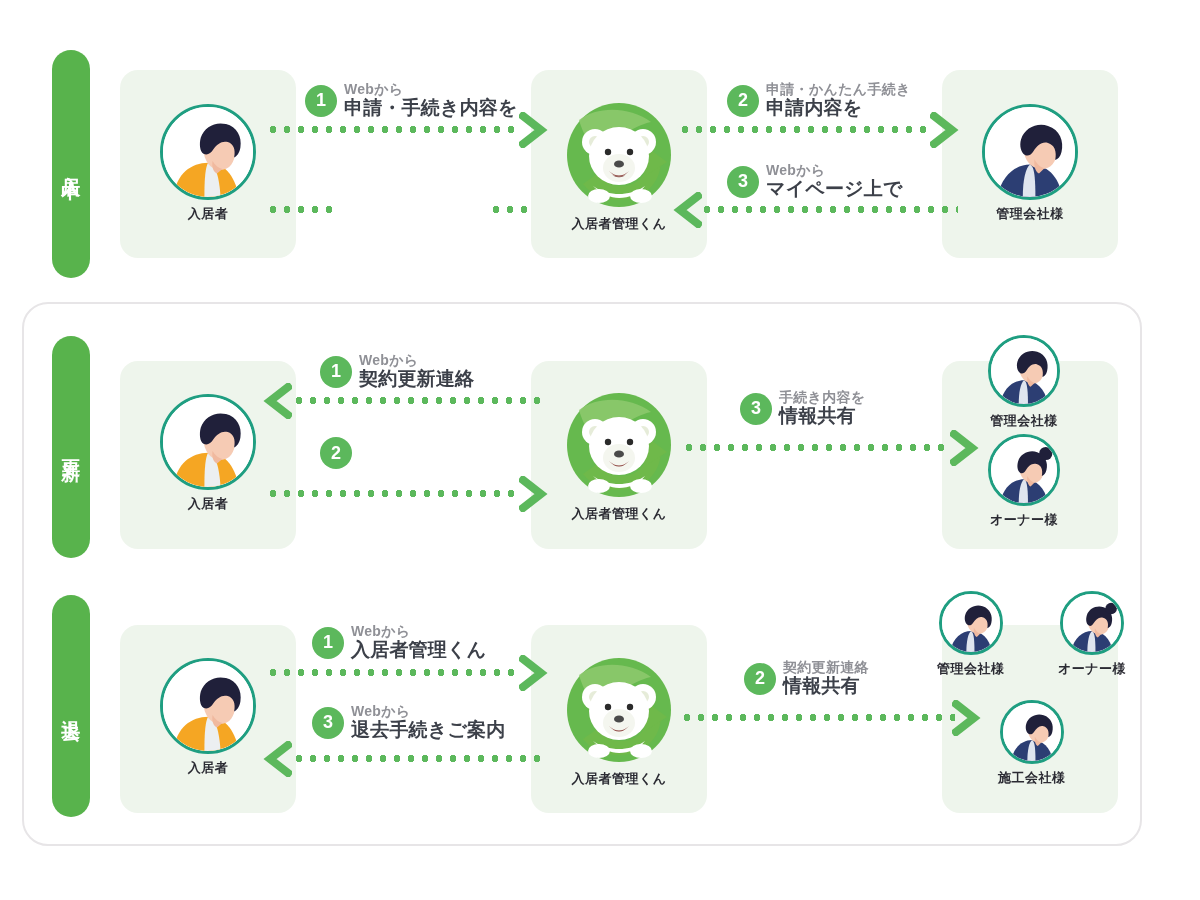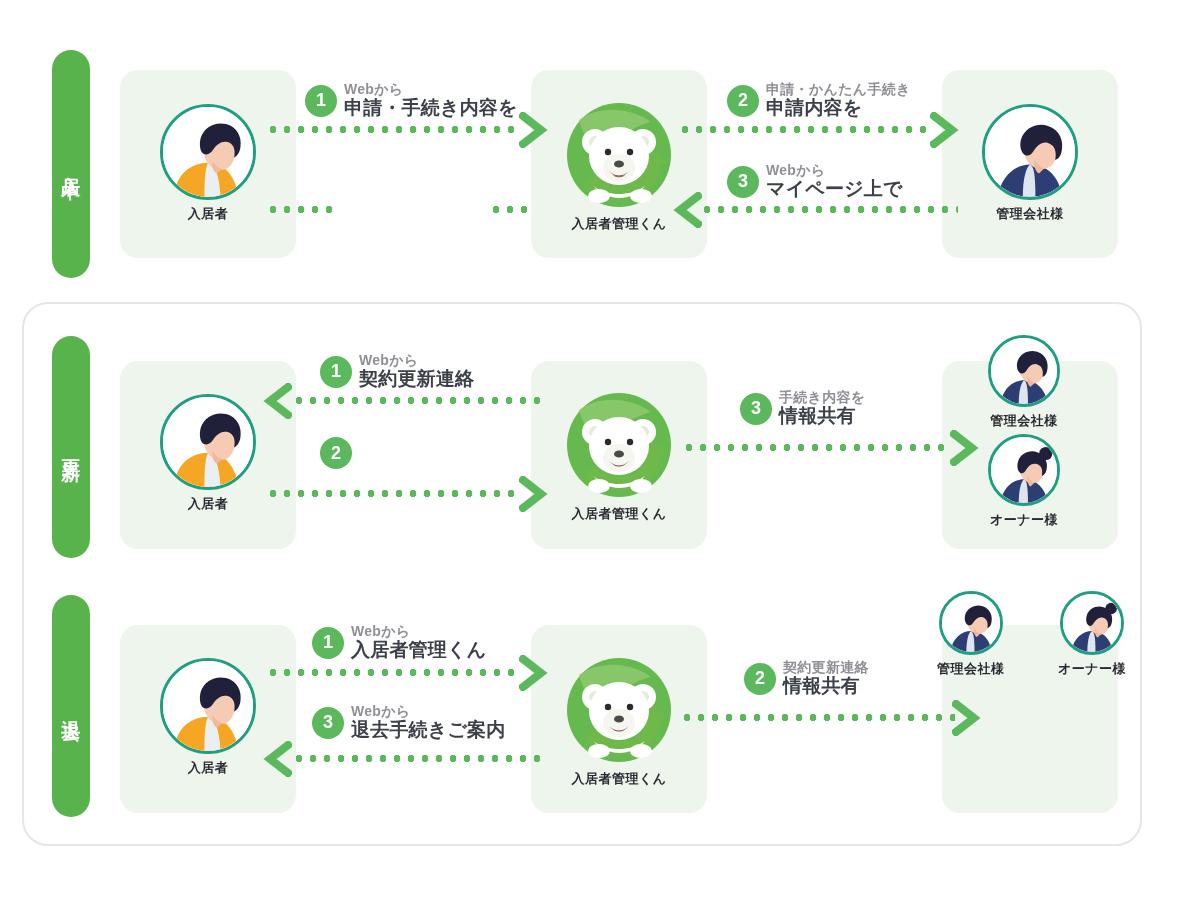--- a/index.html
+++ b/index.html
@@ -356,20 +356,33 @@
         <path d="M14 100 C18 76 34 64 50 64 C68 64 82 76 86 100 Z" fill="#2c3e73"></path>
         <path d="M50 64 C54 66 56 74 56 100 L42 100 C42 82 45 68 50 64 Z" fill="#dfe5ef"></path>
         <path d="M43 47 C43 36 51 28 62 28 C73 28 80 37 80 49 C80 62 73 70 63 70 C52 70 43 60 43 47 Z" fill="#f6cbb4"></path>
         <path d="M41 37 C45 25 58 19 70 23 C82 27 87 39 84 50 C83 55 80 58 77 59 C79 49 76 43 69 41 C62 39 57 44 53 50 C50 55 47 56 44 54 C40 51 39 44 41 37 Z" fill="#20203a"></path>
         <circle cx="83" cy="25" r="10" fill="#20203a"></circle>
         <path d="M55 59 C58 65 62 68 66 69 L60 75 C56 73 54 66 55 59 Z" fill="#f0b99f"></path>
       </svg>
     </div>
     <div class="caption">オーナー様</div>
   </div>
+  <div class="actor" style="left:998px;top:700px;">
+    <div class="avatar" style="width:64px;height:64px;">
+      <svg viewBox="0 0 100 100">
+        <rect width="100" height="100" fill="#ffffff"></rect>
+        <path d="M14 100 C18 76 34 64 50 64 C68 64 82 76 86 100 Z" fill="#2c3e73"></path>
+        <path d="M50 64 C54 66 56 74 56 100 L42 100 C42 82 45 68 50 64 Z" fill="#dfe5ef"></path>
+        <path d="M43 46 C43 35 51 27 62 27 C73 27 80 36 80 48 C80 61 73 69 63 69 C52 69 43 59 43 46 Z" fill="#f6cbb4"></path>
+        <path d="M40 36 C44 23 58 17 70 21 C83 25 88 38 85 50 C84 55 81 58 78 59 C80 49 77 42 70 40 C63 38 58 43 54 49 C51 54 47 55 44 53 C40 50 38 43 40 36 Z" fill="#20203a"></path>
+        <path d="M55 58 C58 64 62 67 66 68 L60 74 C56 72 54 65 55 58 Z" fill="#f0b99f"></path>
+      </svg>
+    </div>
+    <div class="caption">施工会社様</div>
+  </div>
 
   <div class="dots" style="left:266px;top:669px;width:255px;"></div>
   <div class="chev" style="left:519px;top:655px;">
     <svg width="30" height="36" viewBox="0 0 30 36">
         <path d="M4 4 L22 18 L4 32" stroke="#5cb85c" stroke-width="8" fill="none" stroke-linecap="square"></path>
       </svg>
   </div>
 
   <div class="dots" style="left:292px;top:755px;width:255px;"></div>
   <div class="chev" style="left:262px;top:741px;">

